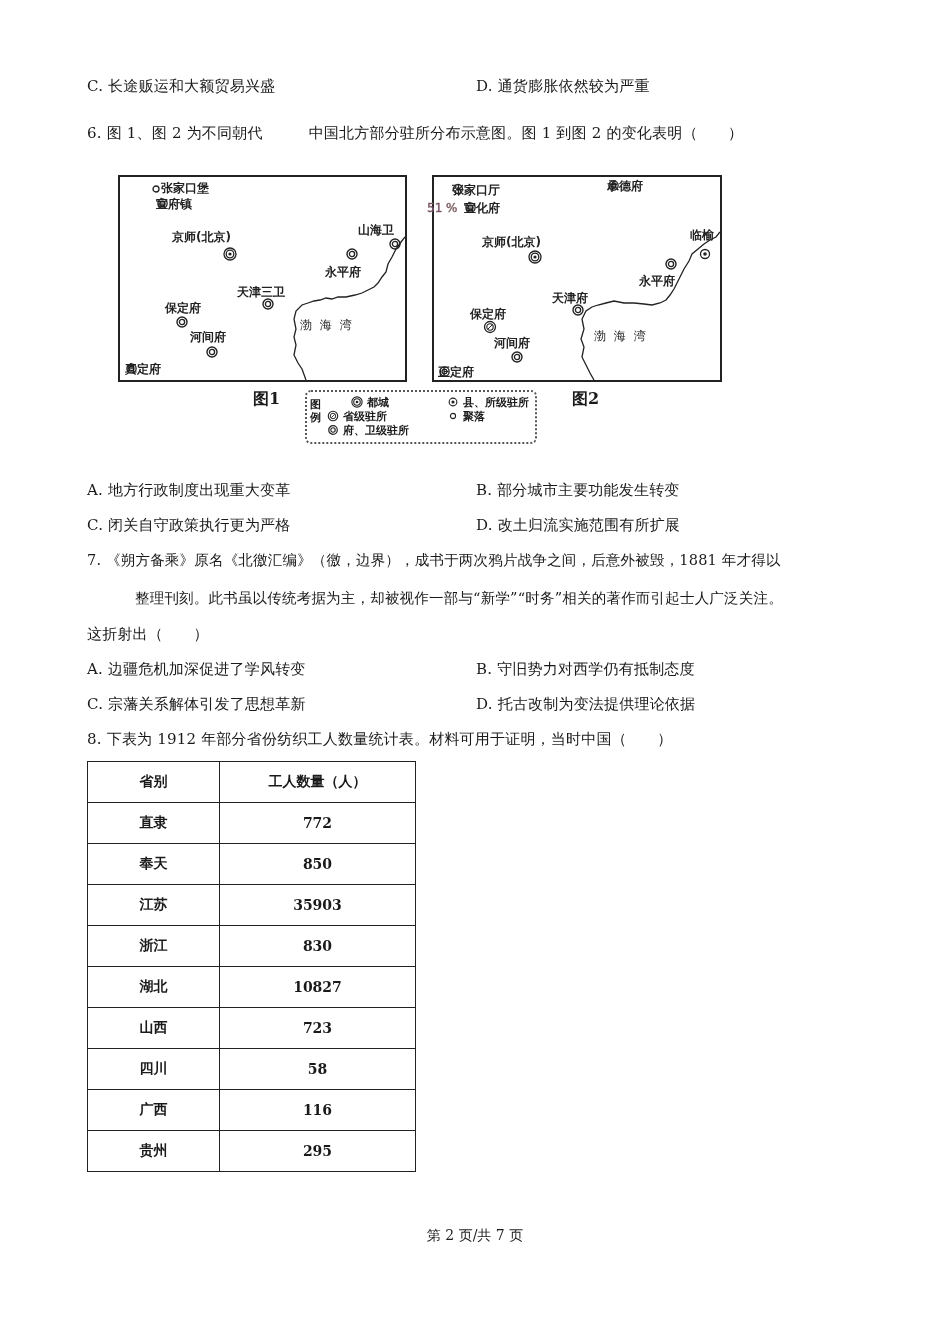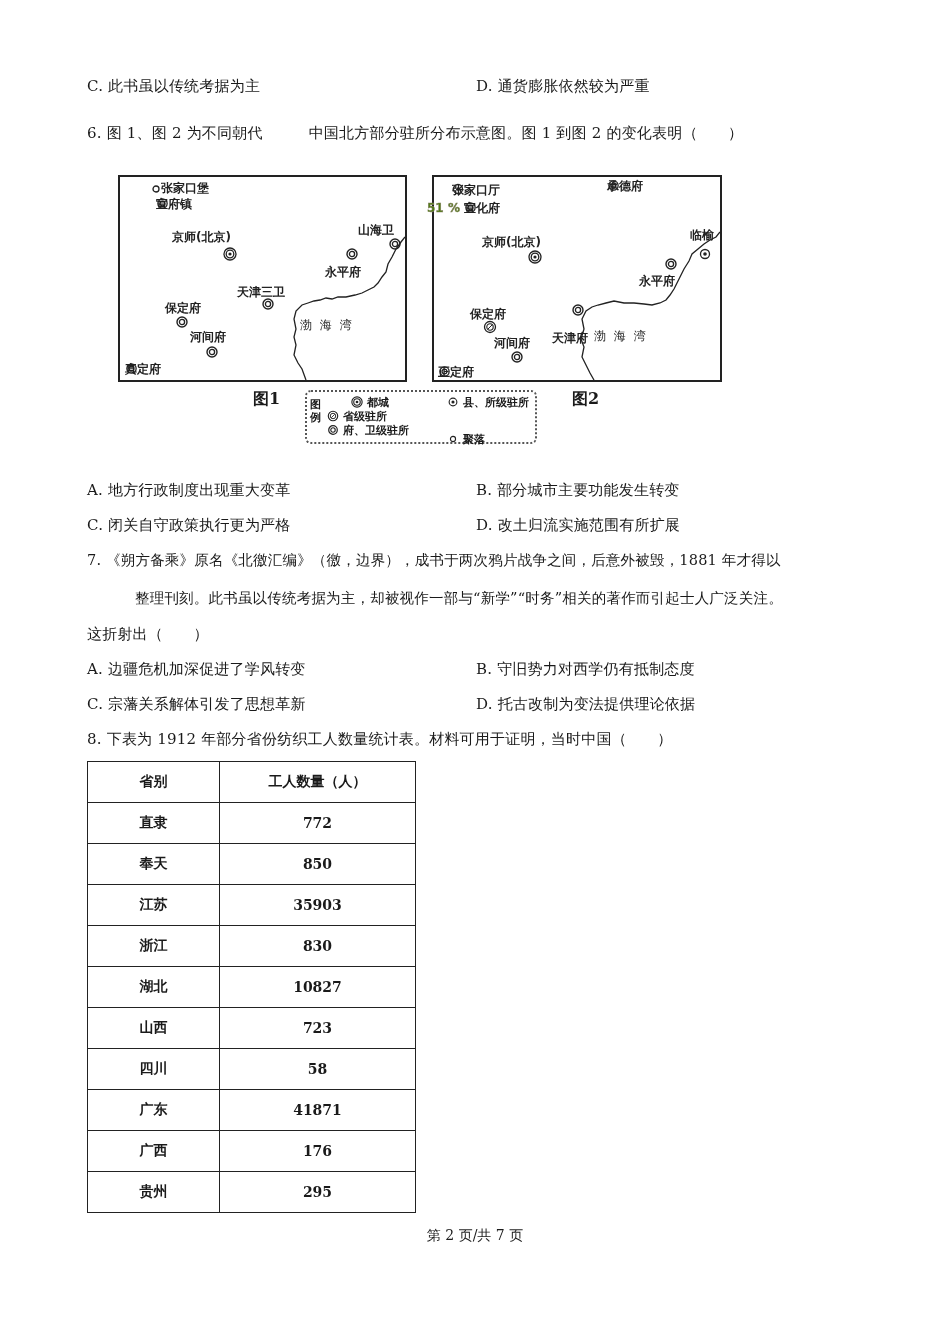--- a/index.html
+++ b/index.html
@@ -19,21 +19,21 @@
   .place { position: absolute; font-size: 12px; font-weight: bold; line-height: 14px; white-space: nowrap; font-family: "DejaVu Sans", sans-serif; color: #222; }
   .sym { position: absolute; }
   .fig-label { position: absolute; font-size: 16px; font-weight: bold; font-family: "DejaVu Serif", serif; }
   .legend {
     position: absolute; left: 305px; top: 390px; width: 228px; height: 50px;
     border: 2px dotted #555; border-radius: 6px; font-family: "DejaVu Sans", sans-serif;
   }
   .legend .title { position: absolute; left: 3px; top: 6px; width: 12px; font-size: 11px; line-height: 13px; font-weight: bold; }
   .legend .item { position: absolute; font-size: 11px; font-weight: bold; line-height: 13px; white-space: nowrap; }
   .legend .item svg { vertical-align: -2px; margin-right: 4px; }
-  .watermark { position: absolute; left: 427px; top: 201px; font-size: 12px; font-weight: bold; color: #4d7c0f; -webkit-text-stroke: 0.5px #8a826c; font-family: "DejaVu Sans", sans-serif; }
+  .watermark { position: absolute; left: 427px; top: 201px; font-size: 12px; font-weight: normal; color: #701a75; -webkit-text-stroke: 0.5px #8a826c; font-family: "DejaVu Sans", sans-serif; }
 
   
   table.data {
     position: absolute; left: 87px; top: 761px; border-collapse: collapse;
     font-size: 14px;
   }
   table.data td, table.data th {
     border: 1.5px solid #222; text-align: center; font-weight: bold; height: 40px; padding: 0;
   }
   table.data .c1 { width: 131px; }
@@ -62,21 +62,21 @@
     <g id="sym-county">
       <circle cx="7" cy="7" r="4.5" fill="none" stroke="#222" stroke-width="1.3"></circle>
       <circle cx="7" cy="7" r="1.8" fill="#222"></circle>
     </g>
     <g id="sym-settlement">
       <circle cx="7" cy="7" r="3" fill="none" stroke="#222" stroke-width="1.3"></circle>
     </g>
   </defs>
 </svg>
 
-<div class="line opt-left" style="top:76px">C. 此书虽以传统考据为主</div>
+<div class="line opt-left" style="top:76px">C. 长途贩运和大额贸易兴盛</div>
 <div class="line opt-right" style="top:76px">D. 通货膨胀依然较为严重</div>
 
 <div class="line opt-left" style="top:123px">
   <span>6. 图 1、图 2 为不同朝代</span><span class="gap"></span><span>中国北方部分驻所分布示意图。图 1 到图 2 的变化表明（　　）</span>
 </div>
 
 <div class="map" style="left:118px; top:175px; width:285px; height:203px;">
   <svg width="285" height="203">
     <path d="M285,60 L281,65 L276,72 L272,80 L268,87 L266,95 L262,100 L258,106 L254,110 L248,113 L242,116 L235,118 L226,120 L218,120 L212,122 L206,121 L200,123 L194,124 L188,126 L182,128 L176,134 L174,142 L176,152 L174,160 L176,168 L174,178 L178,186 L182,192 L186,203" fill="none" stroke="#222" stroke-width="1.3"></path>
   </svg>
@@ -134,21 +134,21 @@
       <use href="#sym-capital"></use>
     </svg>
   <span class="place" style="left:256px; top:51px;">临榆</span>
   <svg class="sym" style="left:264px; top:70px;" width="14" height="14">
       <use href="#sym-county"></use>
     </svg>
   <svg class="sym" style="left:230px; top:80px;" width="14" height="14">
       <use href="#sym-prefecture"></use>
     </svg>
   <span class="place" style="left:205px; top:97px;">永平府</span>
-  <span class="place" style="left:118px; top:114px;margin-top:40px;">天津府</span>
+  <span class="place" style="left:118px; top:114px;">天津府</span>
   <svg class="sym" style="left:137px; top:126px;" width="14" height="14">
       <use href="#sym-prefecture"></use>
     </svg>
   <span class="place" style="left:36px; top:130px;">保定府</span>
   <svg class="sym" style="left:49px; top:143px;" width="14" height="14">
       <use href="#sym-province"></use>
     </svg>
   <span class="place" style="left:60px; top:159px;">河间府</span>
   <svg class="sym" style="left:76px; top:173px;" width="14" height="14">
       <use href="#sym-prefecture"></use>
@@ -170,21 +170,21 @@
       </svg><span>都城</span></div>
   <div class="item" style="left:20px; top:18px;"><svg width="12" height="12" viewBox="0 0 14 14">
         <use href="#sym-province"></use>
       </svg><span>省级驻所</span></div>
   <div class="item" style="left:20px; top:32px;"><svg width="12" height="12" viewBox="0 0 14 14">
         <use href="#sym-prefecture"></use>
       </svg><span>府、卫级驻所</span></div>
   <div class="item" style="left:140px; top:4px;"><svg width="12" height="12" viewBox="0 0 14 14">
         <use href="#sym-county"></use>
       </svg><span>县、所级驻所</span></div>
-  <div class="item" style="left:140px; top:18px;margin-top:23px;"><svg width="12" height="12" viewBox="0 0 14 14">
+  <div class="item" style="left:140px; top:18px;"><svg width="12" height="12" viewBox="0 0 14 14">
         <use href="#sym-settlement"></use>
       </svg><span>聚落</span></div>
 </div>
 
 <div class="line opt-left" style="top:480px">A. 地方行政制度出现重大变革</div>
 <div class="line opt-right" style="top:480px">B. 部分城市主要功能发生转变</div>
 <div class="line opt-left" style="top:515px">C. 闭关自守政策执行更为严格</div>
 <div class="line opt-right" style="top:515px">D. 改土归流实施范围有所扩展</div>
 
 <div class="line opt-left" style="top:550px; font-size:14.5px;">7. 《朔方备乘》原名《北徼汇编》（徼，边界），成书于两次鸦片战争之间，后意外被毁，1881 年才得以</div>
@@ -227,26 +227,22 @@
       </tr>
     <tr>
         <td>山西</td>
         <td>723</td>
       </tr>
     <tr>
         <td>四川</td>
         <td>58</td>
       </tr>
     <tr>
-        <td>广东</td>
-        <td>41871</td>
-      </tr>
-    <tr>
         <td>广西</td>
-        <td>176</td>
+        <td>116</td>
       </tr>
     <tr>
         <td>贵州</td>
         <td>295</td>
       </tr>
   </tbody>
 </table>
 
 <div class="footer">第 2 页/共 7 页</div>
 

